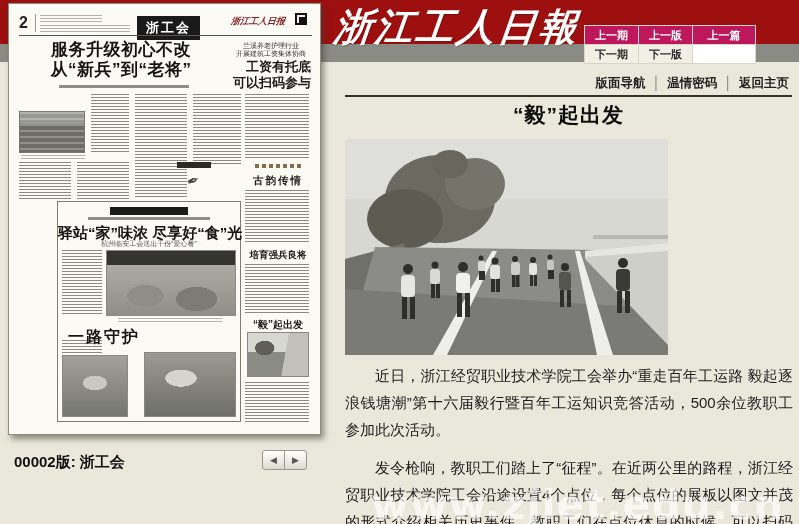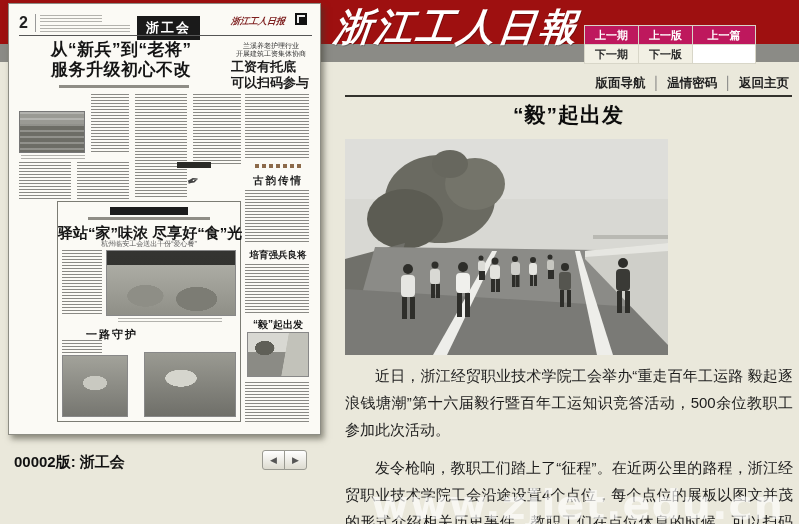--- a/index.html
+++ b/index.html
@@ -79,21 +79,21 @@
   .np-mast {
     left:222px; top:11px; color:#7d1d1d; font-size:9px; font-weight:bold; font-style:italic;
     transform:skewX(-6deg); white-space:nowrap;
   }
   .np-qr { left:286px; top:9px; width:12px; height:12px; background:#111;
            box-shadow:inset 0 0 0 2px #111, inset 2px 2px 0 2px #eee; }
   .np-hr { left:10px; top:31px; width:293px; height:0; border-top:1px solid #555; }
   .np-h1 { left:8px; top:36px; width:208px; text-align:center; font-size:17px; font-weight:bold; color:#141414; line-height:20px; letter-spacing:.5px; white-space:nowrap; }
   .np-byline { left:50px; top:81px; width:130px; height:3px; background:#8f8d86; }
   .np-kicker { left:220px; top:38px; width:84px; text-align:center; font-size:7px; color:#333; line-height:8px; }
-  .np-h2 { left:222px; top:55px; width:80px; text-align:left; font-size:13px; font-weight:bold; color:#1a1a1a; line-height:16px; white-space:nowrap; }
+  .np-h2 { left:222px; top:55px; width:80px; text-align:right; font-size:13px; font-weight:bold; color:#1a1a1a; line-height:16px; white-space:nowrap; }
   .np-photo-meeting {
     left:10px; top:107px; width:66px; height:42px;
     background:
       repeating-linear-gradient(to bottom, rgba(255,255,255,.25) 0 2px, transparent 2px 6px),
       linear-gradient(#9a9a94 0 30%, #6d6d66 30% 100%);
     border:1px solid #777;
   }
   .np-box { left:48px; top:197px; width:184px; height:221px; border:1px solid #7c7c74; background:#fbfaf5; z-index:2; }
   .np-box * { position:absolute; }
   .np-pill { left:52px; top:5px; width:78px; height:8px; background:#1c1c1c; }
@@ -101,21 +101,21 @@
   .np-bh { left:0; top:22px; width:182px; text-align:center; font-size:15px; font-weight:bold; color:#161616; white-space:nowrap; }
   .np-bsub { left:0; top:37px; width:182px; text-align:center; font-size:7px; color:#555; white-space:nowrap; }
   .np-box-photo {
     left:48px; top:48px; width:130px; height:66px; border:1px solid #888;
     background:
       linear-gradient(rgba(30,30,28,.85) 0 22%, transparent 22%),
       radial-gradient(ellipse 30px 18px at 30% 70%, #8e8e86 0 60%, transparent 61%),
       radial-gradient(ellipse 34px 20px at 70% 75%, #7c7c74 0 60%, transparent 61%),
       linear-gradient(#b4b4ac, #8f8f87);
   }
-  .np-sh-left { left:10px; top:125px; width:70px; text-align:right; font-size:11px; font-weight:bold; color:#161616; letter-spacing:2px; white-space:nowrap; }
+  .np-sh-left { left:10px; top:125px; width:70px; text-align:right; font-size:16px; font-weight:bold; color:#161616; letter-spacing:2px; white-space:nowrap; }
   .np-sh-mid { left:88px; top:118px; width:92px; text-align:center; font-size:11px; font-weight:bold; color:#161616; line-height:13px; }
   .np-box-ph2 { left:4px;  top:153px; width:66px; height:62px; border:1px solid #888;
       background:radial-gradient(ellipse 20px 12px at 50% 45%, #c9c9c1 0 60%, transparent 61%), linear-gradient(#a2a29a, #767670); }
   .np-box-ph3 { left:86px; top:150px; width:92px; height:65px; border:1px solid #888;
       background:radial-gradient(ellipse 26px 14px at 40% 40%, #d5d5cd 0 60%, transparent 61%), linear-gradient(#9a9a92, #6f6f69); }
   .np-rail-h1 { left:236px; top:170px; width:66px; text-align:center; font-size:10.5px; font-weight:bold; color:#1a1a1a; letter-spacing:2px; white-space:nowrap; }
   .np-rail-squiggle { left:246px; top:160px; width:46px; height:4px;
       background:repeating-linear-gradient(90deg,#8c6a4a 0 4px, transparent 4px 7px); }
   .np-rail-h2 { left:236px; top:245px; width:66px; text-align:center; font-size:9.5px; font-weight:bold; color:#1a1a1a; white-space:nowrap; }
   .np-rail-h3 { left:236px; top:314px; width:66px; text-align:center; font-size:10px; font-weight:bold; color:#1a1a1a; white-space:nowrap; }
@@ -231,22 +231,22 @@
   <div class="np-pgnum">2</div>
   <div class="np-pgdiv"></div>
   <div class="sim2" style="left:31px; top:11px; width:62px; height:7px;"></div>
   <div class="sim2" style="left:31px; top:21px; width:90px; height:7px;"></div>
   <div class="np-badge">浙工会</div>
   <div class="np-mast">浙江工人日报</div>
   <div class="np-qr"></div>
   <div class="np-hr"></div>
 
   <div class="np-h1">
+    <span style="position:static; display:block;">服务升级初心不改</span>
     <span style="position:static; display:block;">从“新兵”到“老将”</span>
-    <span style="position:static; display:block;">服务升级初心不改</span>
   </div>
   <div class="np-byline"></div>
 
   <div class="np-kicker">
     <span style="position:static; display:block;">兰溪养老护理行业</span>
     <span style="position:static; display:block;">开展建筑工资集体协商</span>
   </div>
   <div class="np-h2">
     <span style="position:static; display:block;">工资有托底</span>
     <span style="position:static; display:block;">可以扫码参与</span>

